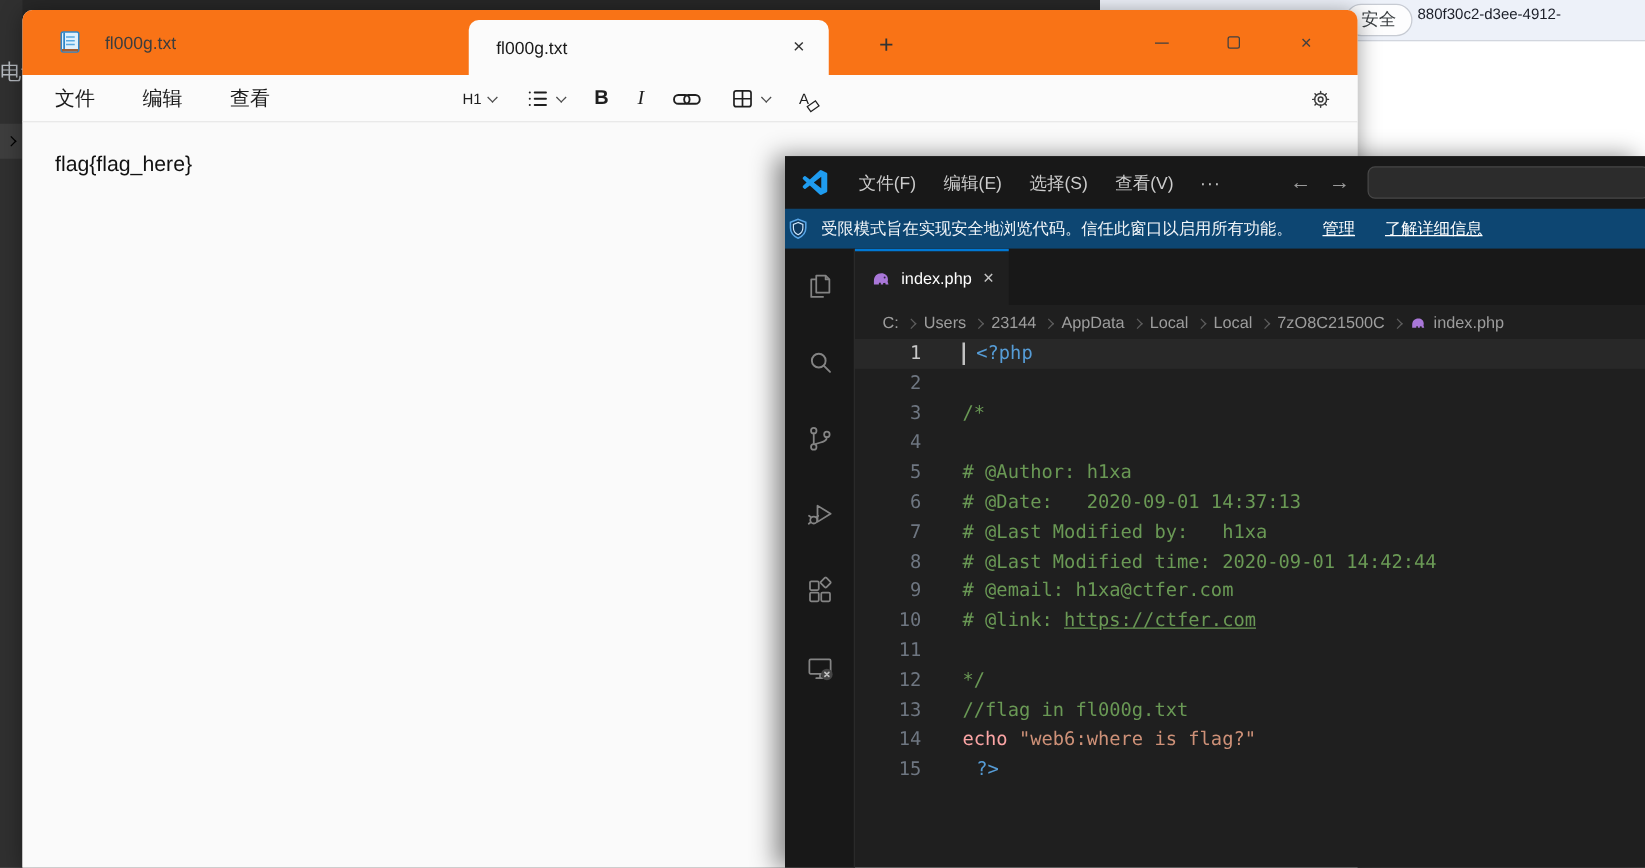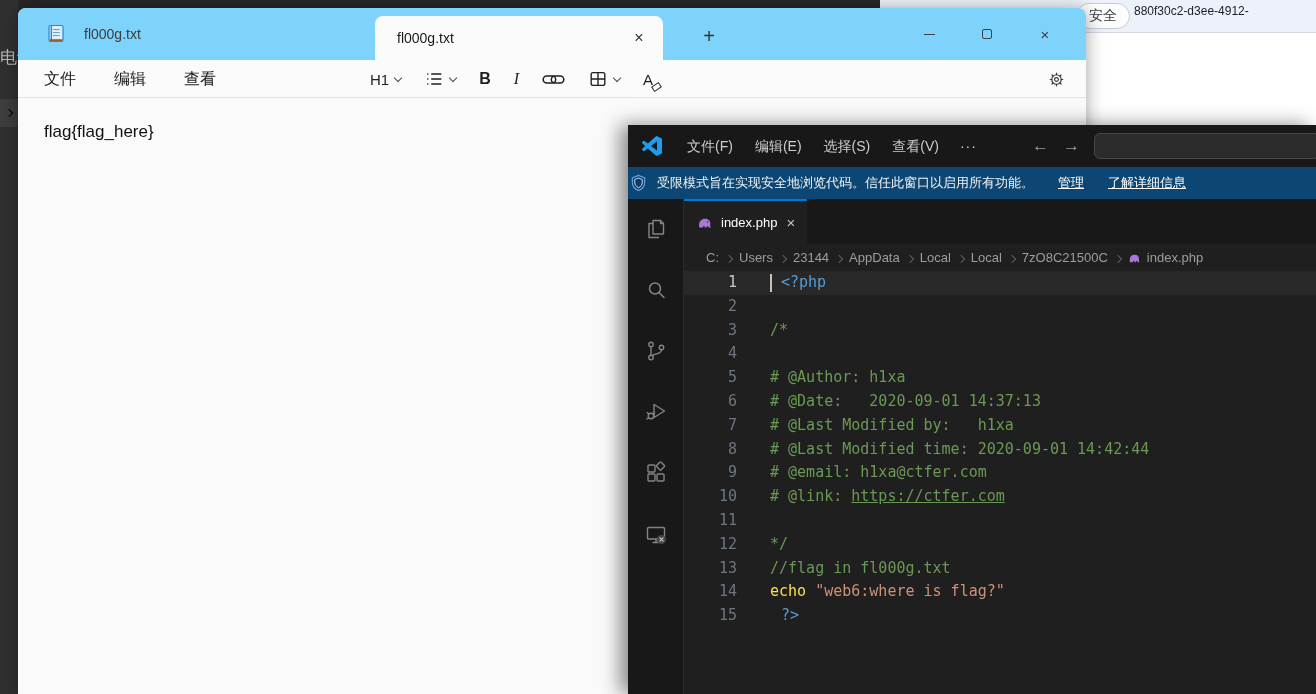--- a/index.html
+++ b/index.html
@@ -21,40 +21,40 @@
   #browser { left:880px; top:0; width:436px; height:130px; background:#ffffff; z-index:1; overflow:hidden; }
   #browser-bar { left:0; top:0; width:436px; height:33px; background:#edf1f9; border-bottom:1px solid #d2d6de; }
   #security-pill { left:196px; top:3px; height:26px; padding:0 12px; background:#fdfdfe;
                    border:1px solid #c7cbd3; border-radius:13px; display:flex; align-items:center;
                    font-size:14px; color:#3c4043; }
   #browser-title { left:254px; top:4px; font-size:12px; color:#1b1e28; white-space:nowrap; }
 
   
   #notepad { left:18px; top:8px; width:1068px; height:686px; background:#fafafa;
              border-radius:8px 8px 0 0; box-shadow:0 2px 18px rgba(0,0,0,.38); z-index:2; }
-  #np-tabbar { left:0; top:0; width:1068px; height:52px; background:#7dd3fc; border-radius:8px 8px 0 0; }
+  #np-tabbar { left:0; top:0; width:1068px; height:52px; background:#f97316; border-radius:8px 8px 0 0; }
   .np-tab-inactive { left:10px; top:0; height:52px; display:flex; align-items:center; padding-left:18px; }
   .np-tab-inactive .lbl { margin-left:18px; font-size:14px; color:#3d3d3d; }
   .np-tab-active { left:357px; top:8px; width:288px; height:44px; background:#fbfbfb;
                    border-radius:8px 8px 0 0; display:flex; align-items:center; }
   .np-tab-active .lbl { margin-left:22px; font-size:14px; color:#1a1a1a; }
   .np-tab-active .close { margin-left:auto; margin-right:12px; width:24px; height:24px; border-radius:4px;
                           display:flex; align-items:center; justify-content:center; font-size:16px; color:#333; }
   #np-newtab { left:678px; top:15px; width:26px; height:26px; display:flex; align-items:center;
                justify-content:center; font-size:20px; color:#333; border-radius:4px; }
   #np-controls { right:12px; top:4px; height:44px; display:flex; }
   .np-ctl { width:58px; height:44px; display:flex; align-items:center; justify-content:center; color:#404040; }
   .np-ctl .dash { display:inline-block; width:11px; height:0; border-top:1.2px solid #404040; }
   .np-ctl .sq { display:inline-block; width:10px; height:10px; border:1.2px solid #404040; border-radius:2px; }
   .np-ctl .x { font-size:15px; }
   #np-menubar { left:0; top:52px; width:1068px; height:38px; background:#fbfbfb; border-bottom:1px solid #e3e3e3; }
   #np-menus { left:26px; top:0; height:38px; display:flex; align-items:center; gap:38px; }
   #np-menus .menu { font-size:16px; color:#1b1b1b; }
   #np-toolbar { left:352px; top:0; height:38px; display:flex; align-items:center; gap:23px; color:#1f1f1f; }
-  .tool { display:flex; align-items:center; font-size:15px; color:#1f1f1f; }
+  .tool { display:flex; align-items:center; font-size:12px; color:#1f1f1f; }
   .tool.bold { font-weight:bold; font-size:16px; }
   .tool.italic { font-style:italic; font-family:"Liberation Serif", serif; font-size:16px; }
   .af-wrap { position:relative; }
   .af-eraser { position:absolute; right:-8px; bottom:-2px; width:9px; height:6px; background:#fbfbfb;
                border:1.2px solid #222; transform:rotate(-35deg); }
   #np-gear { right:20px; top:0; height:38px; display:flex; align-items:center; }
   #np-content { left:0; top:90px; width:1068px; height:596px; background:#fafafa; }
   #np-text { left:26px; top:24px; font-size:17px; color:#111; }
 
   
@@ -88,21 +88,21 @@
   #vsc-breadcrumb .sep { margin:0 7px; color:#6d6d6d; }
   #vsc-breadcrumb .bc-icon { margin-right:5px; display:flex; }
   #code-area { flex:1; font-family:"DejaVu Sans Mono", monospace; font-size:15px; overflow:hidden; }
   .code-row { display:flex; height:23.8px; line-height:23.8px; white-space:pre; }
   .code-row.current { background:rgba(255,255,255,0.045); }
   .ln { width:53px; flex:0 0 53px; text-align:right; color:#6e7681; }
   .code-row.current .ln { color:#c8c8c8; }
   .lc { padding-left:33px; }
   .tok-tag { color:#569cd6;padding-left:11px; } .tok-comment { color:#6a9955; }
   .tok-link { color:#6a9955; text-decoration:underline; }
-  .tok-keyword { color:#fde047; } .tok-string { color:#ce9178; } .tok-plain { color:#d4d4d4; }
+  .tok-keyword { color:#fca5a5; } .tok-string { color:#ce9178; } .tok-plain { color:#d4d4d4; }
   .cursor { display:inline-block; width:1.5px; height:18px; background:#c2c2c2;
             vertical-align:middle; margin-right:-1.5px; }
 </style>
 </head>
 <body>
 
 <div class="abs" id="backdrop-strip">
   <div class="abs" id="backdrop-text">电记</div>
   <div class="abs" id="backdrop-expand">
     <span class="chev chev-r"></span>

